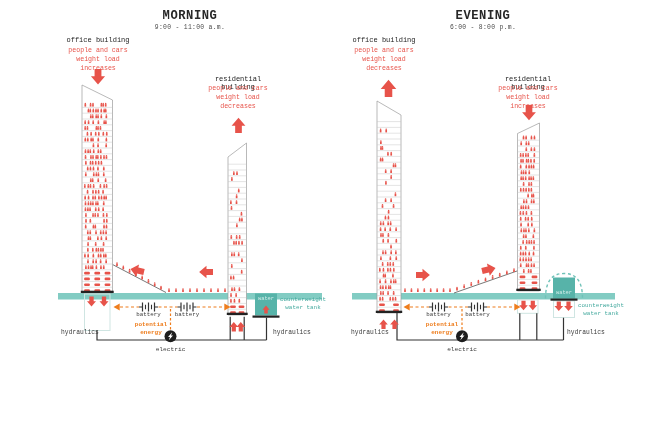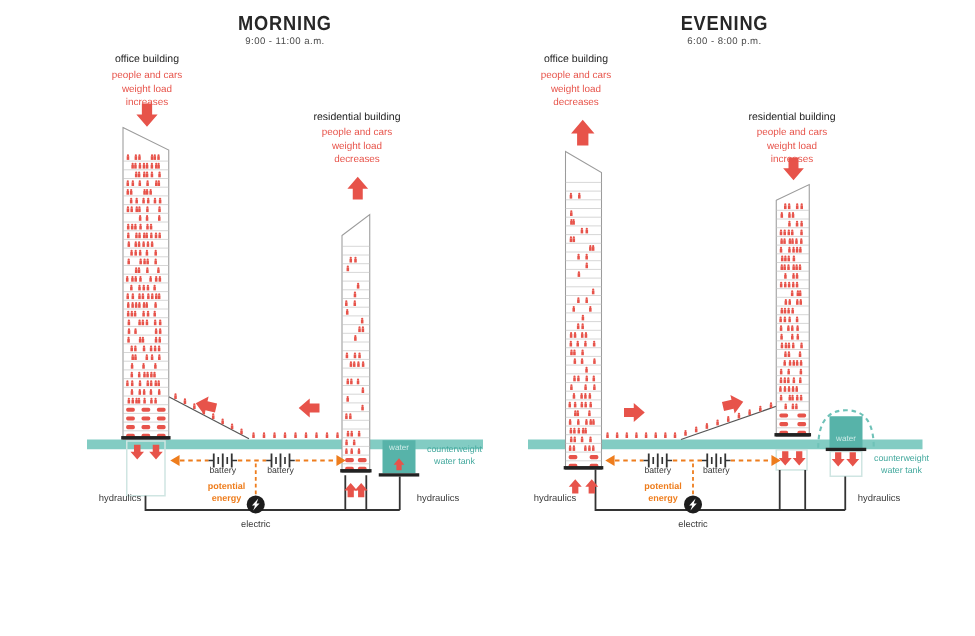--- a/index.html
+++ b/index.html
@@ -1,17 +1,17 @@
 <!DOCTYPE html>
 <html><head>
 <meta charset="utf-8">
 <style>
   html,body{margin:0;padding:0;background:#fff;}
   #canvas{position:relative;width:650px;height:352px;background:#fff;overflow:hidden;
-          font-family:Liberation Sans, sans-serif;}
+          font-family:Liberation Mono, monospace;}
   #diagram{position:absolute;left:0;top:0;}
   .lbl{position:absolute;color:#2a2a2a;}
   .c{text-align:center;}
   .ml{white-space:pre-line;}
   .title{font-size:13.5px;font-weight:bold;letter-spacing:.6px;color:#272727;transform:scaleX(.9);}
   .subtitle{font-size:6.4px;letter-spacing:.3px;color:#4a4a4a;}
   .bname{font-size:7px;color:#222;}
   .load{font-size:6.6px;line-height:9.2px;color:#e7534a;}
   .tiny{font-size:5.8px;color:#3a3a3a;}
   .orange{font-size:6px;line-height:8.2px;font-weight:bold;color:#ee7d1d;}

